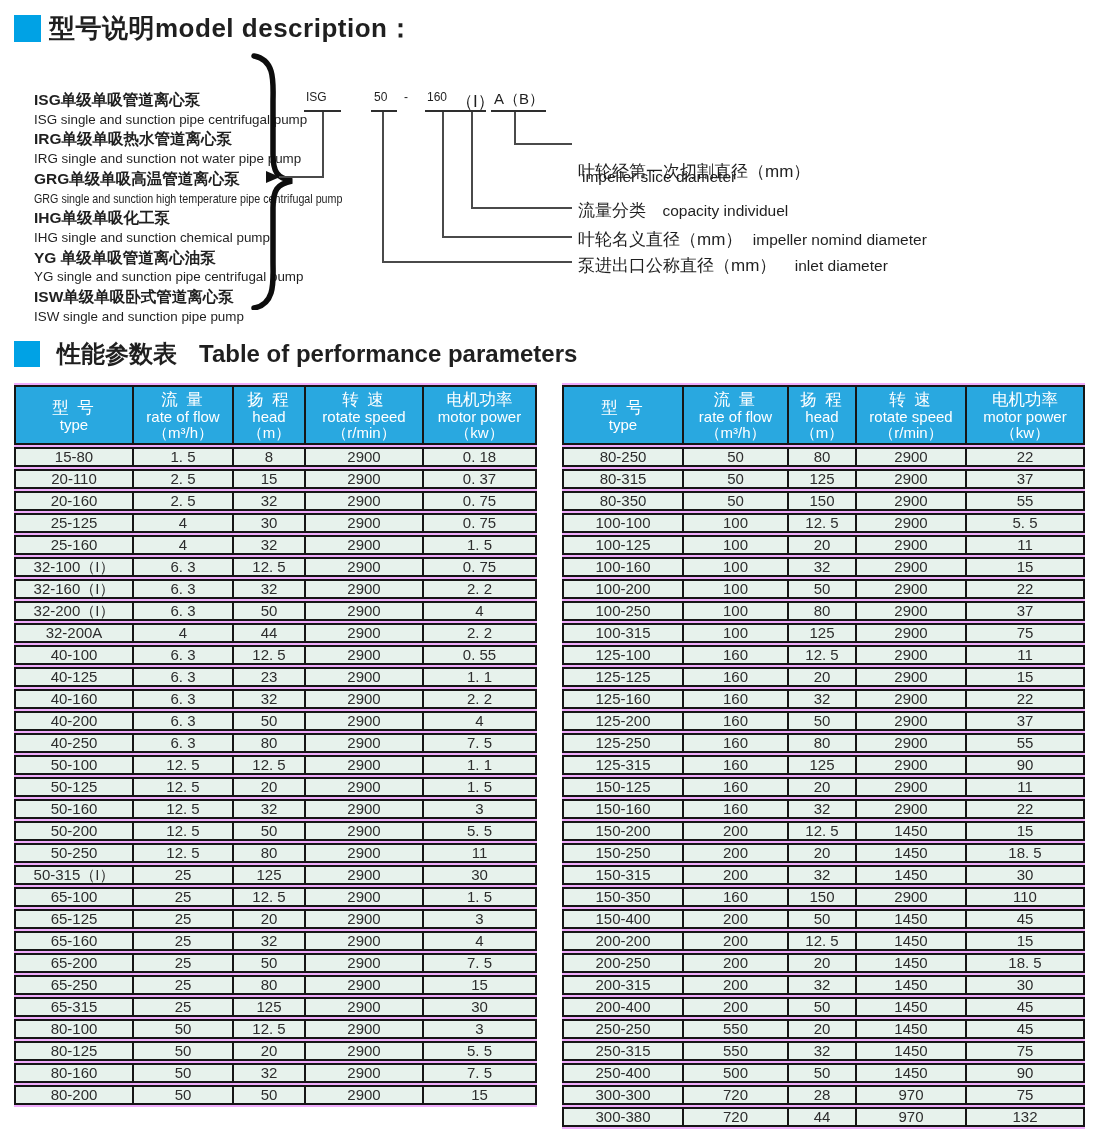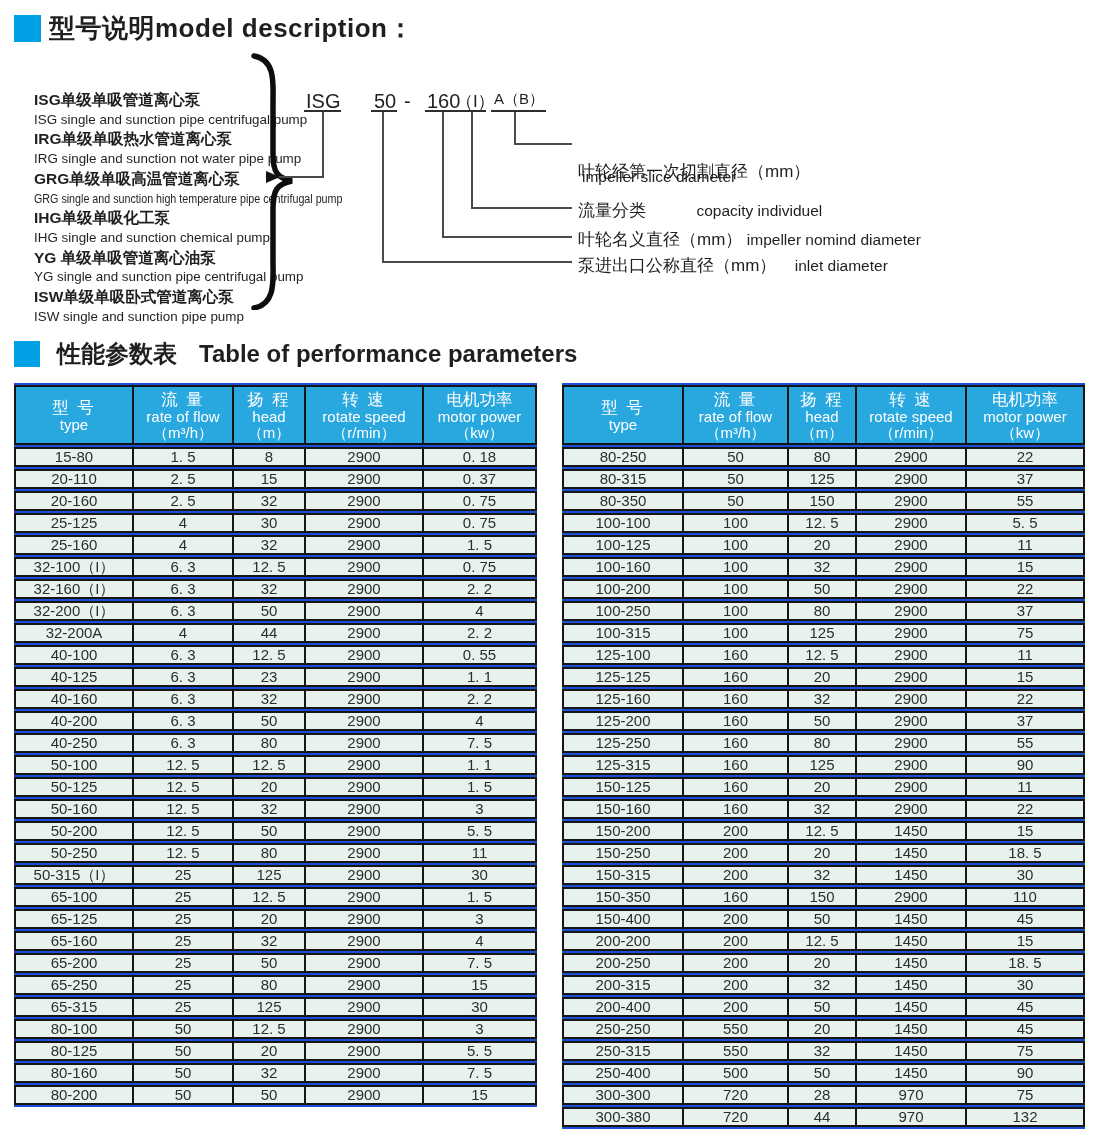--- a/index.html
+++ b/index.html
@@ -18,26 +18,26 @@
   .pump-list{position:absolute;left:34px;top:58px;width:230px;margin-top:32px;}
   .pump-item .zh{display:block;font-size:15.5px;font-weight:600;line-height:19.7px;white-space:nowrap;}
   .pump-item .en{display:block;font-size:13.4px;font-weight:400;line-height:19.7px;white-space:nowrap;}
   .pump-item .en.condensed{transform:scaleX(.8);transform-origin:left center;}
   
   .brace{position:absolute;left:246px;top:50px;}
   .arrow-right{position:absolute;left:266px;top:171px;width:0;height:0;
     border-left:14px solid #111;border-top:6px solid transparent;border-bottom:6px solid transparent;}
   .ln{position:absolute;background:#4a4a4a;}
   .ul{position:absolute;background:#2e2e2e;height:2px;}
-  .tok{position:absolute;top:90px;font-size:20px;font-weight:500;white-space:nowrap;}
+  .tok{position:absolute;top:90px;font-size:12px;font-weight:500;white-space:nowrap;}
   .lbl{position:absolute;white-space:nowrap;}
   .lbl .zh{font-size:17px;font-weight:500;}
   .lbl .en{font-size:15.5px;font-weight:400;}
   
-  .ptable{border-collapse:separate;border-spacing:0 2px;table-layout:fixed;width:523px;background:#1d4ed8;}
+  .ptable{border-collapse:separate;border-spacing:0 2px;table-layout:fixed;width:523px;background:#f0abfc;}
   .ptable th,.ptable td{
     border-top:2px solid #161616;border-bottom:2px solid #161616;border-left:2px solid #161616;
     text-align:center;padding:0;overflow:hidden;
   }
   .ptable th:last-child,.ptable td:last-child{border-right:2px solid #161616;}
   .ptable th{background:#29A8E0;color:#ffffff;height:56px;font-weight:400;vertical-align:middle;}
   .ptable td{background:#E7F2EC;color:#2d2d2d;font-size:15px;height:16px;line-height:16px;font-weight:500;white-space:nowrap;}
   .hz{display:block;font-size:16.5px;letter-spacing:2px;line-height:19px;}
   .he{display:block;font-size:15px;letter-spacing:0;line-height:16px;}
   .tbl{position:absolute;top:383px;}
@@ -108,25 +108,25 @@
   <div class="ln" style="left:514px;top:143px;width:58px;height:2px;"></div>
 
   <div class="lbl" style="left:578px;top:133px;margin-top:27px;">
     <span class="zh">叶轮经第一次切割直径（mm）</span>
   </div>
   <div class="lbl" style="left:582px;top:168px;">
     <span class="en">impeller  slice  diameter</span>
   </div>
   <div class="lbl" style="left:578px;top:199px;">
     <span class="zh">流量分类</span>
-    <span class="en" style="margin-left:46px;">copacity individuel</span>
+    <span class="en" style="margin-left:12px;">copacity individuel</span>
   </div>
   <div class="lbl" style="left:578px;top:228px;">
     <span class="zh">叶轮名义直径（mm）</span>
-    <span class="en" style="">impeller nomind diameter</span>
+    <span class="en" style="margin-left:6px;">impeller nomind diameter</span>
   </div>
   <div class="lbl" style="left:578px;top:254px;">
     <span class="zh">泵进出口公称直径（mm）</span>
     <span class="en" style="margin-left:14px;">inlet  diameter</span>
   </div>
 
   <div class="bullet s2-bullet"></div>
   <div class="s2-title"><span>性能参数表</span><span class="en">Table of performance parameters</span></div>
 
   <div class="tbl tbl-left">

